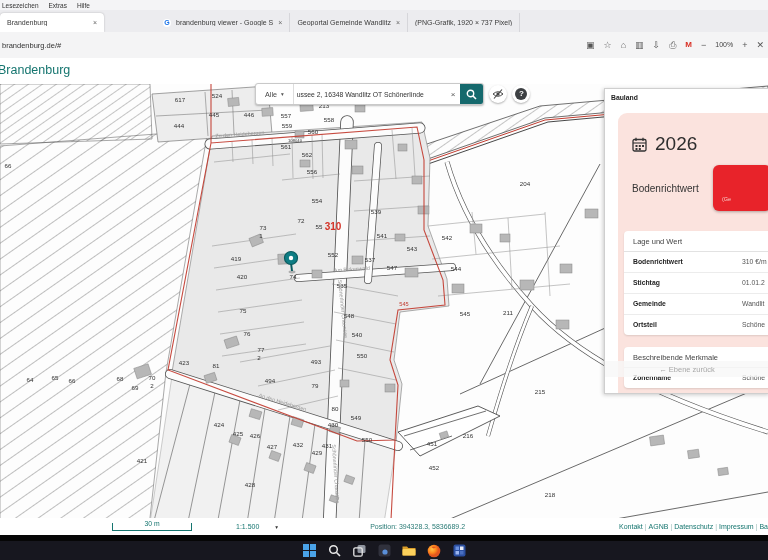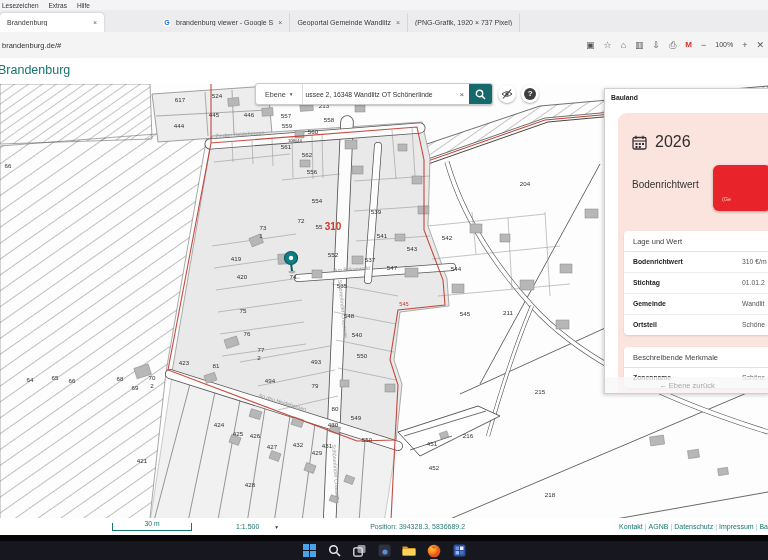--- a/index.html
+++ b/index.html
@@ -56,33 +56,33 @@
     display:flex;align-items:center;justify-content:center;}
   .q-ic{width:12px;height:12px;border-radius:50%;background:#3d4043;color:#fff;font-size:8px;
     font-weight:bold;text-align:center;line-height:12px;}
 
   
   .panel{position:absolute;top:88px;left:604px;width:164px;height:304px;background:#fff;
     border:1px solid #cfcfcf;box-shadow:-1px 1px 4px rgba(0,0,0,.2);z-index:25;overflow:hidden;}
   .panel-cat{font-size:6.8px;color:#222;font-weight:600;padding:5px 0 0 6px;}
   .pinkcard{position:absolute;top:24px;left:13px;width:185px;height:290px;background:#fbe3de;border-radius:9px;}
   .yearrow{display:flex;align-items:center;gap:8px;padding:20px 0 0 14px;}
-  .yeartxt{font-size:16px;color:#2e2e2e;font-weight:500;}
+  .yeartxt{font-size:19px;color:#2e2e2e;font-weight:500;}
   .brw-label{font-size:10px;color:#333;padding:28px 0 0 14px;}
   .redbtn{position:absolute;top:52px;right:32px;width:58px;height:46px;background:#e8232a;border-radius:6px;
     box-shadow:0 1px 3px rgba(0,0,0,.3);}
   .redbtn span{position:absolute;left:9px;bottom:9px;font-size:5.5px;color:#f8c9c6;}
   .sections{position:absolute;top:118px;left:6px;right:-18px;}
   .section{background:#fff;border-radius:4px;margin-bottom:12px;box-shadow:0 1px 2px rgba(0,0,0,.12);overflow:hidden;}
   .section-title{font-size:7.5px;color:#444;padding:6px 9px 5px 9px;border-bottom:1px solid #e2e2e2;}
   .prow{position:relative;height:20px;border-bottom:1px solid #ececec;}
   .prow:last-child{border-bottom:none;}
   .plabel{position:absolute;left:9px;top:6px;font-size:6.8px;font-weight:700;color:#222;}
   .pvalue{position:absolute;left:118px;top:6px;font-size:6.8px;color:#555;white-space:nowrap;}
-  .backbar{position:absolute;left:0;right:0;bottom:0;height:16px;background:rgba(248,248,248,.8);
+  .backbar{position:absolute;left:0;right:0;bottom:16px;height:16px;background:rgba(248,248,248,.8);
     display:flex;align-items:center;justify-content:center;font-size:7.5px;color:#a8a8a8;z-index:5;}
 
   
   .mapfooter{position:absolute;top:518px;left:0;right:0;height:17px;background:#fff;z-index:28;
     display:flex;align-items:center;font-size:7px;color:#15756f;}
   .scalebar{margin-left:112px;display:flex;align-items:flex-end;gap:0;}
   .scaleline{width:78px;height:7px;border-left:1.5px solid #15756f;border-right:1.5px solid #15756f;
     border-bottom:1.5px solid #15756f;position:relative;text-align:center;}
   .scaleline span{position:absolute;top:-3px;left:0;right:0;font-size:6.8px;}
   .ratio{margin-left:44px;color:#15756f;}
@@ -392,21 +392,21 @@
         <line x1="0" y1="5" x2="1" y2="13" stroke="#0a5c60" stroke-width="2"></line>
         <circle cx="0" cy="0" r="6.5" fill="#0e7d84" stroke="#0a5c60" stroke-width="1.2"></circle>
         <circle cx="0" cy="0" r="2.2" fill="#ffffff"></circle>
       </g>
     </svg>
   </div>
 
   <div class="searchwrap">
     <div class="searchbar">
       <div class="s-filter">
-        <span>Ebene</span>
+        <span>Alle</span>
         <span class="caret">▾</span>
       </div>
       <div class="s-query">ussee 2, 16348 Wandlitz OT Schönerlinde</div>
       <div class="s-clear">×</div>
       <div class="s-btn">
         <svg width="11" height="11" viewBox="0 0 11 11">
           <circle cx="4.5" cy="4.5" r="3.2" fill="none" stroke="#fff" stroke-width="1.4"></circle>
           <line x1="7" y1="7" x2="10" y2="10" stroke="#fff" stroke-width="1.6"></line>
         </svg>
       </div>

